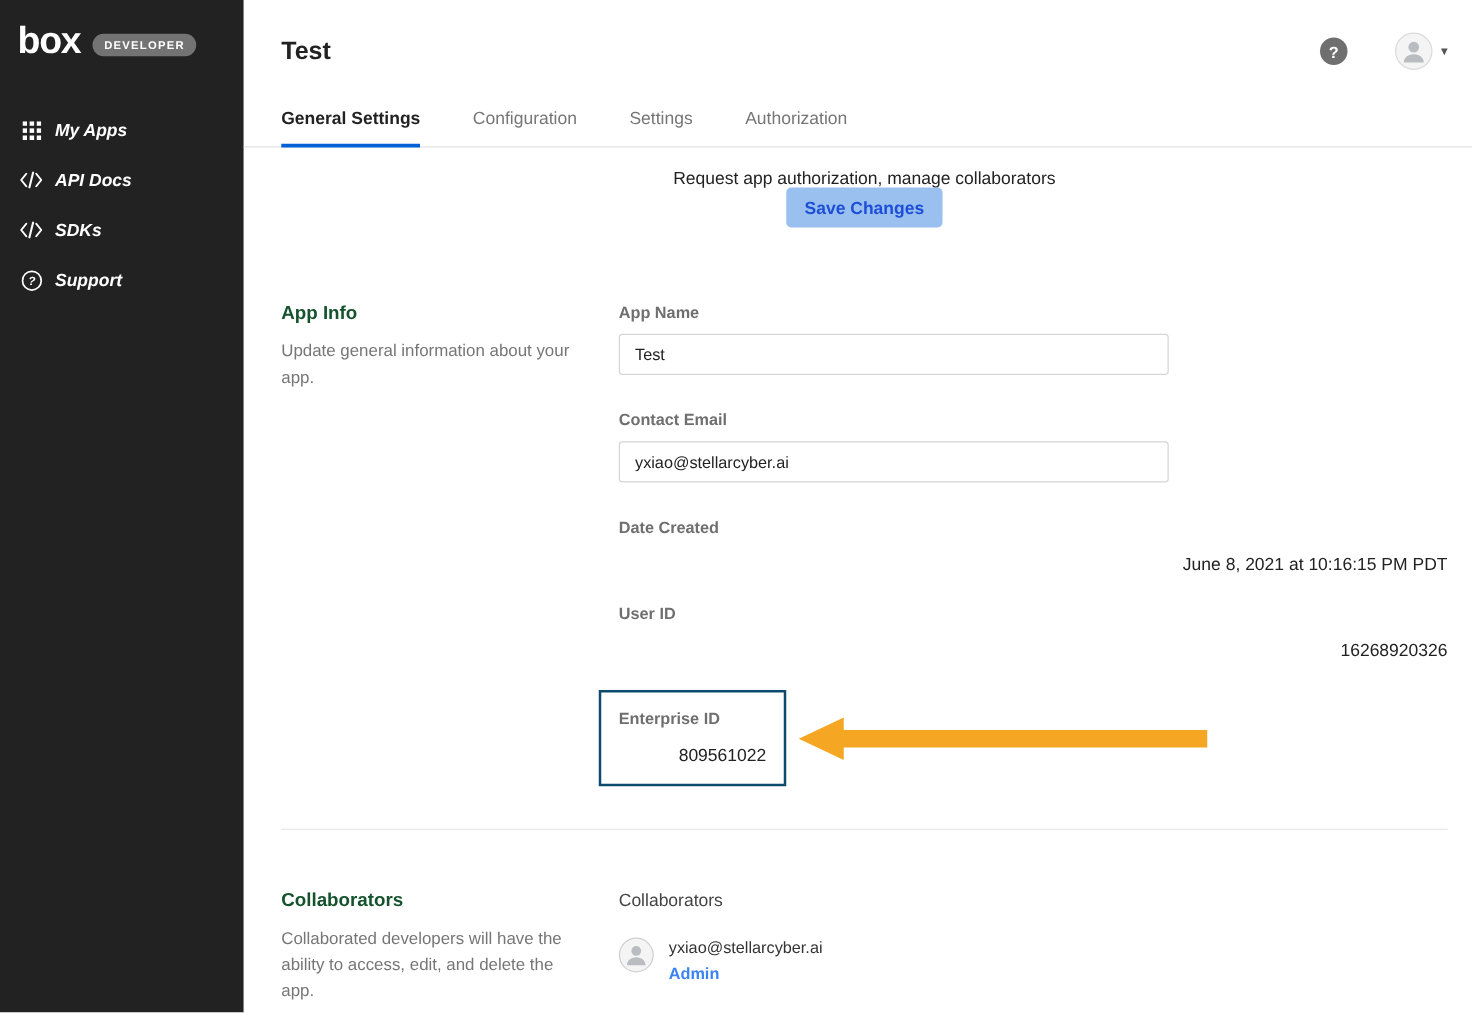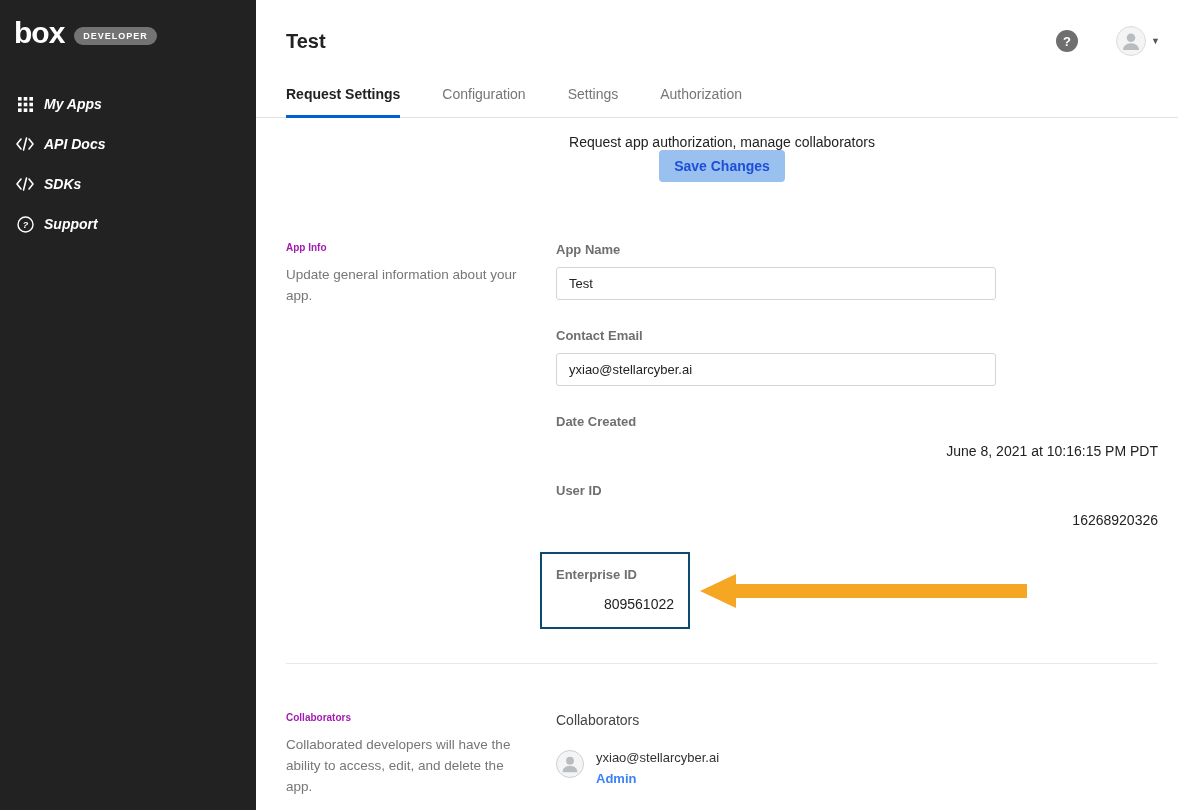--- a/index.html
+++ b/index.html
@@ -6,21 +6,21 @@
   html,body { width: 1178px; height: 810px; }
   body {
     font-family: "Liberation Sans", sans-serif;
     display: flex;
     background: #ffffff;
     overflow: hidden;
     color: #222;
   }
   
   .sidebar {
-    width: 256px; height: 810px; background: #222222; color: #fff; flex-shrink: 0;
+    width: 195px; height: 810px; background: #222222; color: #fff; flex-shrink: 0;
   }
   .logo-row { display: flex; align-items: center; padding: 18px 16px 10px 14px; }
   .logo { font-size: 30px; font-weight: bold; letter-spacing: -1px; color: #fff; line-height: 1; }
   .badge {
     margin-left: 10px; background: #737373; color: #fff; font-size: 9px; font-weight: bold;
     letter-spacing: 1px; padding: 4px 9px; border-radius: 10px; margin-top: 6px;
   }
   .nav { margin-top: 26px; }
   .nav-item {
     display: flex; align-items: center; height: 40px; padding-left: 16px;
@@ -51,21 +51,21 @@
   
   .toolbar { display: flex; align-items: center; justify-content: center; padding: 16px 20px 16px 30px; flex-direction: column; }
   .toolbar-desc { font-size: 14px; color: #222; }
   .save-btn {
     background: #99c0ee; color: #1d4ed8; border: none; font-family: inherit;
     font-size: 14px; font-weight: bold; padding: 8px 15px; border-radius: 4px; cursor: pointer;
   }
   
   .section { display: flex; padding: 0 20px 0 30px; margin-top: 44px; }
   .left-col { width: 270px; flex-shrink: 0; padding-right: 35px; }
-  .left-col h3 { font-size: 10px; font-weight: bold; color: #a21caf; }
+  .left-col h3 { font-size: 15px; font-weight: bold; color: #14532d; }
   .left-col p { font-size: 13.5px; color: #767676; line-height: 1.55; margin-top: 12px; }
   .right-col { flex: 1; }
   .field { margin-bottom: 28px; }
   .field-label { display: block; font-size: 13px; font-weight: bold; color: #6f6f6f; margin-bottom: 10px; }
   .text-input {
     width: 440px; height: 33px; border: 1px solid #d5d5d5; border-radius: 3px;
     padding: 0 12px; font-size: 13px; font-family: inherit; color: #222; outline: none; background: #fff;
   }
   .static-field { margin-bottom: 24px; }
   .static-value { font-size: 14px; color: #222; margin-top: 14px; text-align: right; }
@@ -158,21 +158,21 @@
         <svg width="30" height="30" viewBox="0 0 30 30">
             <circle cx="15" cy="11.5" r="4.6" fill="#b9bdc1"></circle>
             <path d="M15 17.5 c-5.4 0 -8.6 3.4 -8.6 7.2 L23.6 24.7 c0 -3.8 -3.2 -7.2 -8.6 -7.2 z" fill="#b9bdc1"></path>
           </svg>
       </div>
       <span class="caret">▼</span>
     </div>
   </div>
 
   <div class="tabs">
-    <div class="tab active">Request Settings</div>
+    <div class="tab active">General Settings</div>
     <div class="tab">Configuration</div>
     <div class="tab">Settings</div>
     <div class="tab">Authorization</div>
   </div>
 
   <div class="toolbar">
     <span class="toolbar-desc">Request app authorization, manage collaborators</span>
     <button class="save-btn">Save Changes</button>
   </div>
 

